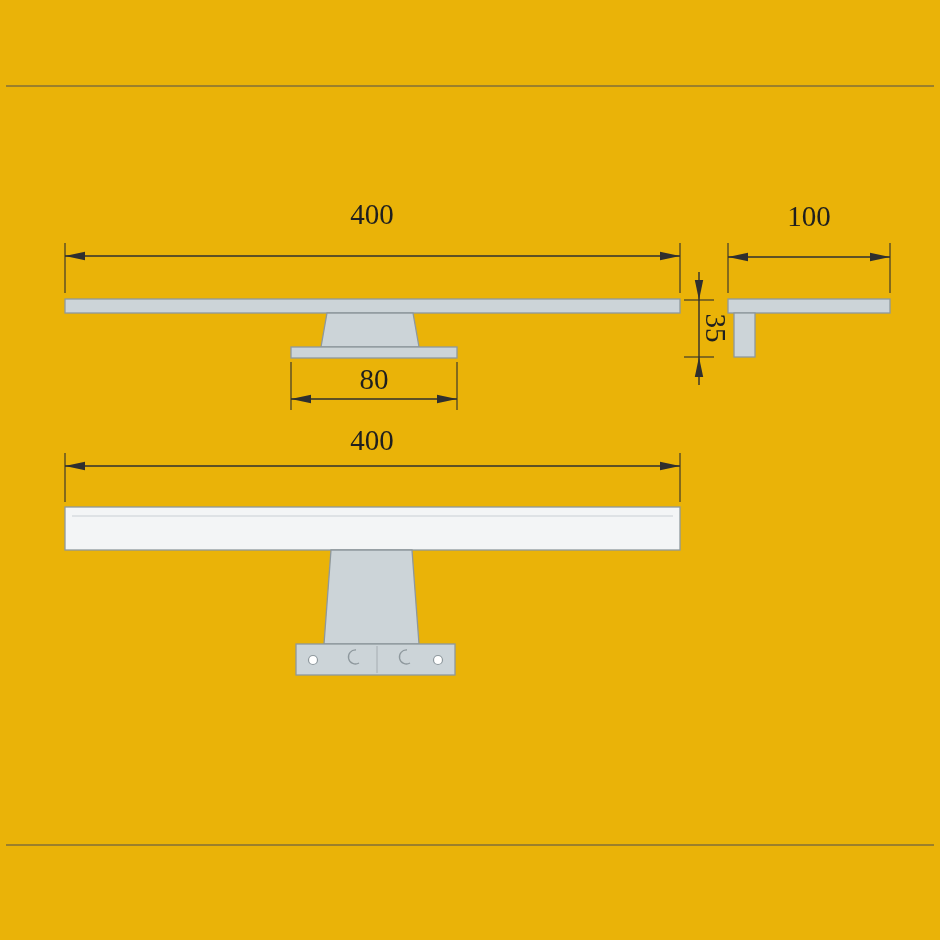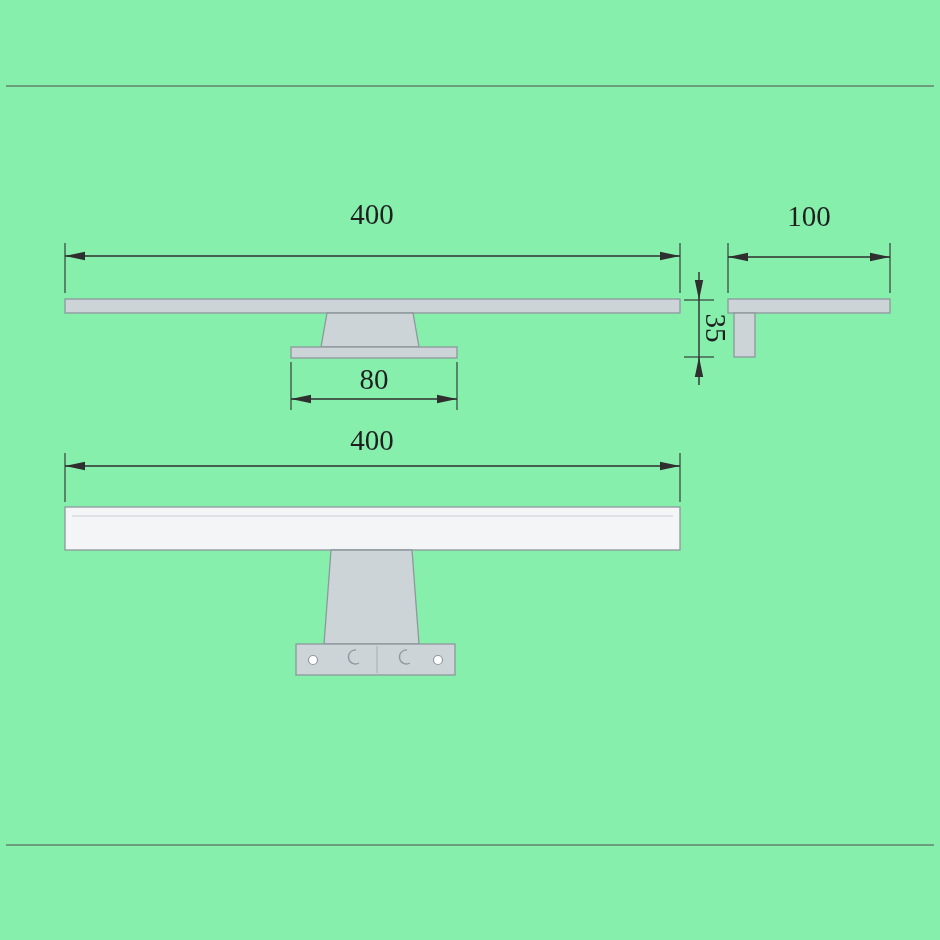--- a/index.html
+++ b/index.html
@@ -4,21 +4,21 @@
 <style>
   html, body {
     margin: 0;
     padding: 0;
     background: #ffffff;
   }
   .canvas {
     position: relative;
     width: 940px;
     height: 940px;
-    background: #86efac;
+    background: #eab308;
     overflow: hidden;
   }
   svg { display: block; }
 
   .frame-line {
     stroke: var(--frame-line, #4f4f4f);
     stroke-width: 1.2;
   }
   .part {
     fill: var(--part-fill, #ccd4d8);

